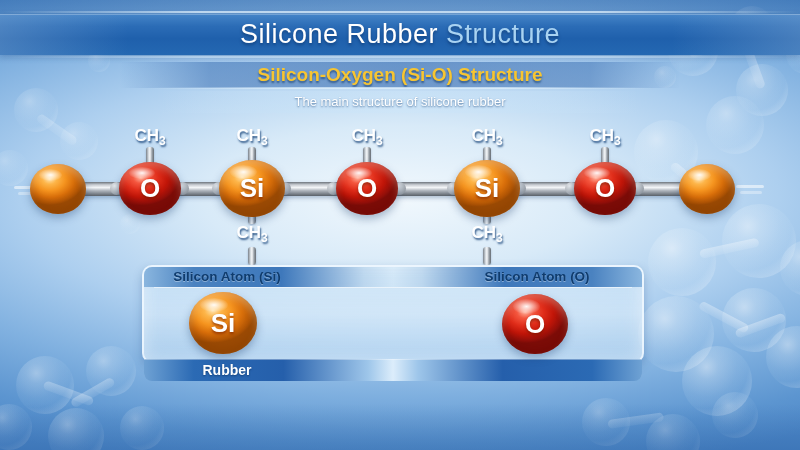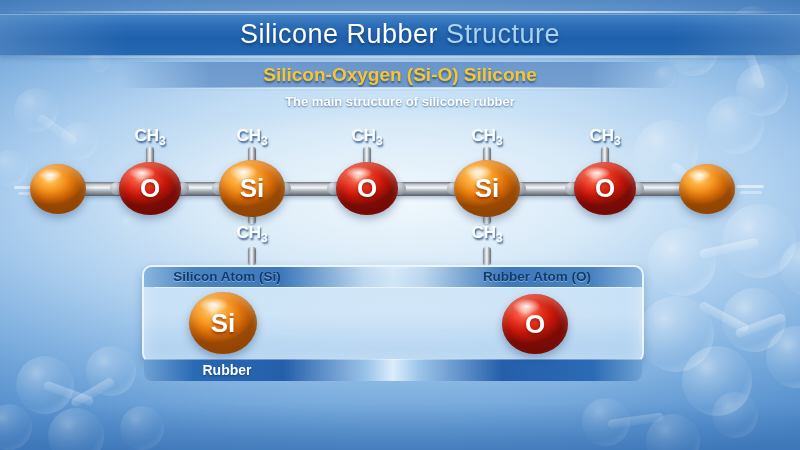--- a/index.html
+++ b/index.html
@@ -45,21 +45,21 @@
   .subtitle-band { position:absolute; left:120px; top:62px; width:560px; height:26px; z-index:3;
     background:linear-gradient(90deg, rgba(50,105,175,0) 0%, rgba(48,102,172,.48) 16%, rgba(44,98,170,.55) 50%, rgba(48,102,172,.48) 84%, rgba(50,105,175,0) 100%);
     text-align:center; }
   .subtitle-band::after { content:""; position:absolute; left:5%; bottom:-1px; width:90%; height:2px;
     background:linear-gradient(90deg, rgba(255,255,255,0), rgba(225,242,253,.7) 30%, rgba(225,242,253,.7) 70%, rgba(255,255,255,0)); }
   .subtitle-text { line-height:26px; font-size:19px; font-weight:bold; color:#f7c531;
     text-shadow:0 2px 2px rgba(10,50,100,.6); }
   .caption-band { position:absolute; left:160px; top:91px; width:480px; height:22px; z-index:3;
     background:linear-gradient(90deg, rgba(255,255,255,0), rgba(198,225,247,.45) 22%, rgba(205,230,249,.5) 50%, rgba(198,225,247,.45) 78%, rgba(255,255,255,0));
     text-align:center; }
-  .caption-text { line-height:22px; font-size:13px; font-weight:bold; color:#ffffff;
+  .caption-text { line-height:22px; font-size:13px; font-weight:normal; color:#ffffff;
     text-shadow:0 1px 2px rgba(15,60,115,.65); }
 
   
   .rod { position:absolute; left:46px; top:182px; width:672px; height:14px; border-radius:7px; z-index:2;
     background:linear-gradient(180deg, #6d747c 0%, #c9cdd3 20%, #f4f6f8 40%, #aeb4bc 62%, #596068 100%);
     box-shadow:0 2px 4px rgba(25,60,110,.3); }
   .dash { position:absolute; border-radius:3px; background:#ffffff; z-index:2; }
   .stick { position:absolute; width:8px; border-radius:3px; z-index:2;
     background:linear-gradient(90deg, #79818a 0%, #dfe4e8 35%, #f6f8fa 50%, #9aa1a8 75%, #666d74 100%);
     box-shadow:0 1px 2px rgba(25,60,110,.3); }
@@ -165,21 +165,21 @@
   <div class="brod" style="left:608px;top:420px;width:56px;transform:rotate(-8deg);opacity:.35"></div>
 
   <div class="title-bar">
     <div class="title-text">
       <span class="title-main">Silicone Rubber</span>
       <span class="title-accent">Structure</span>
     </div>
   </div>
 
   <div class="subtitle-band">
-    <div class="subtitle-text">Silicon-Oxygen (Si-O) Silicone</div>
+    <div class="subtitle-text">Silicon-Oxygen (Si-O) Structure</div>
   </div>
   <div class="caption-band">
     <div class="caption-text">The main structure of silicone rubber</div>
   </div>
 
   <div class="rod"></div>
   <div class="dash" style="left:14px;top:186px;width:26px;height:3px;opacity:.55"></div>
   <div class="dash" style="left:18px;top:192px;width:20px;height:3px;opacity:.35"></div>
   <div class="dash" style="left:736px;top:185px;width:28px;height:3px;opacity:.55"></div>
   <div class="dash" style="left:740px;top:191px;width:22px;height:3px;opacity:.35"></div>
@@ -228,21 +228,21 @@
   <div class="atom orange" style="left:454px;top:160px;width:66px;height:57px">
     <span class="atom-symbol">Si</span>
     </div>
   <div class="atom red" style="left:574px;top:162px;width:62px;height:53px">
     <span class="atom-symbol">O</span>
     </div>
   <div class="atom orange" style="left:679px;top:164px;width:56px;height:50px"></div>
 
   <div class="panel">
     <div class="panel-header left">Silicon Atom (Si)</div>
-    <div class="panel-header right">Rubber Atom (O)</div>
+    <div class="panel-header right">Silicon Atom (O)</div>
 
     <div class="atom orange" style="left:45px;top:25px;width:68px;height:62px">
       <span class="atom-symbol legend-atom-symbol">Si</span>
       </div>
     <div class="atom red" style="left:358px;top:27px;width:66px;height:60px">
       <span class="atom-symbol legend-atom-symbol">O</span>
       </div>
 
     <div class="panel-strip">
       <span class="strip-label si">Rubber</span>

